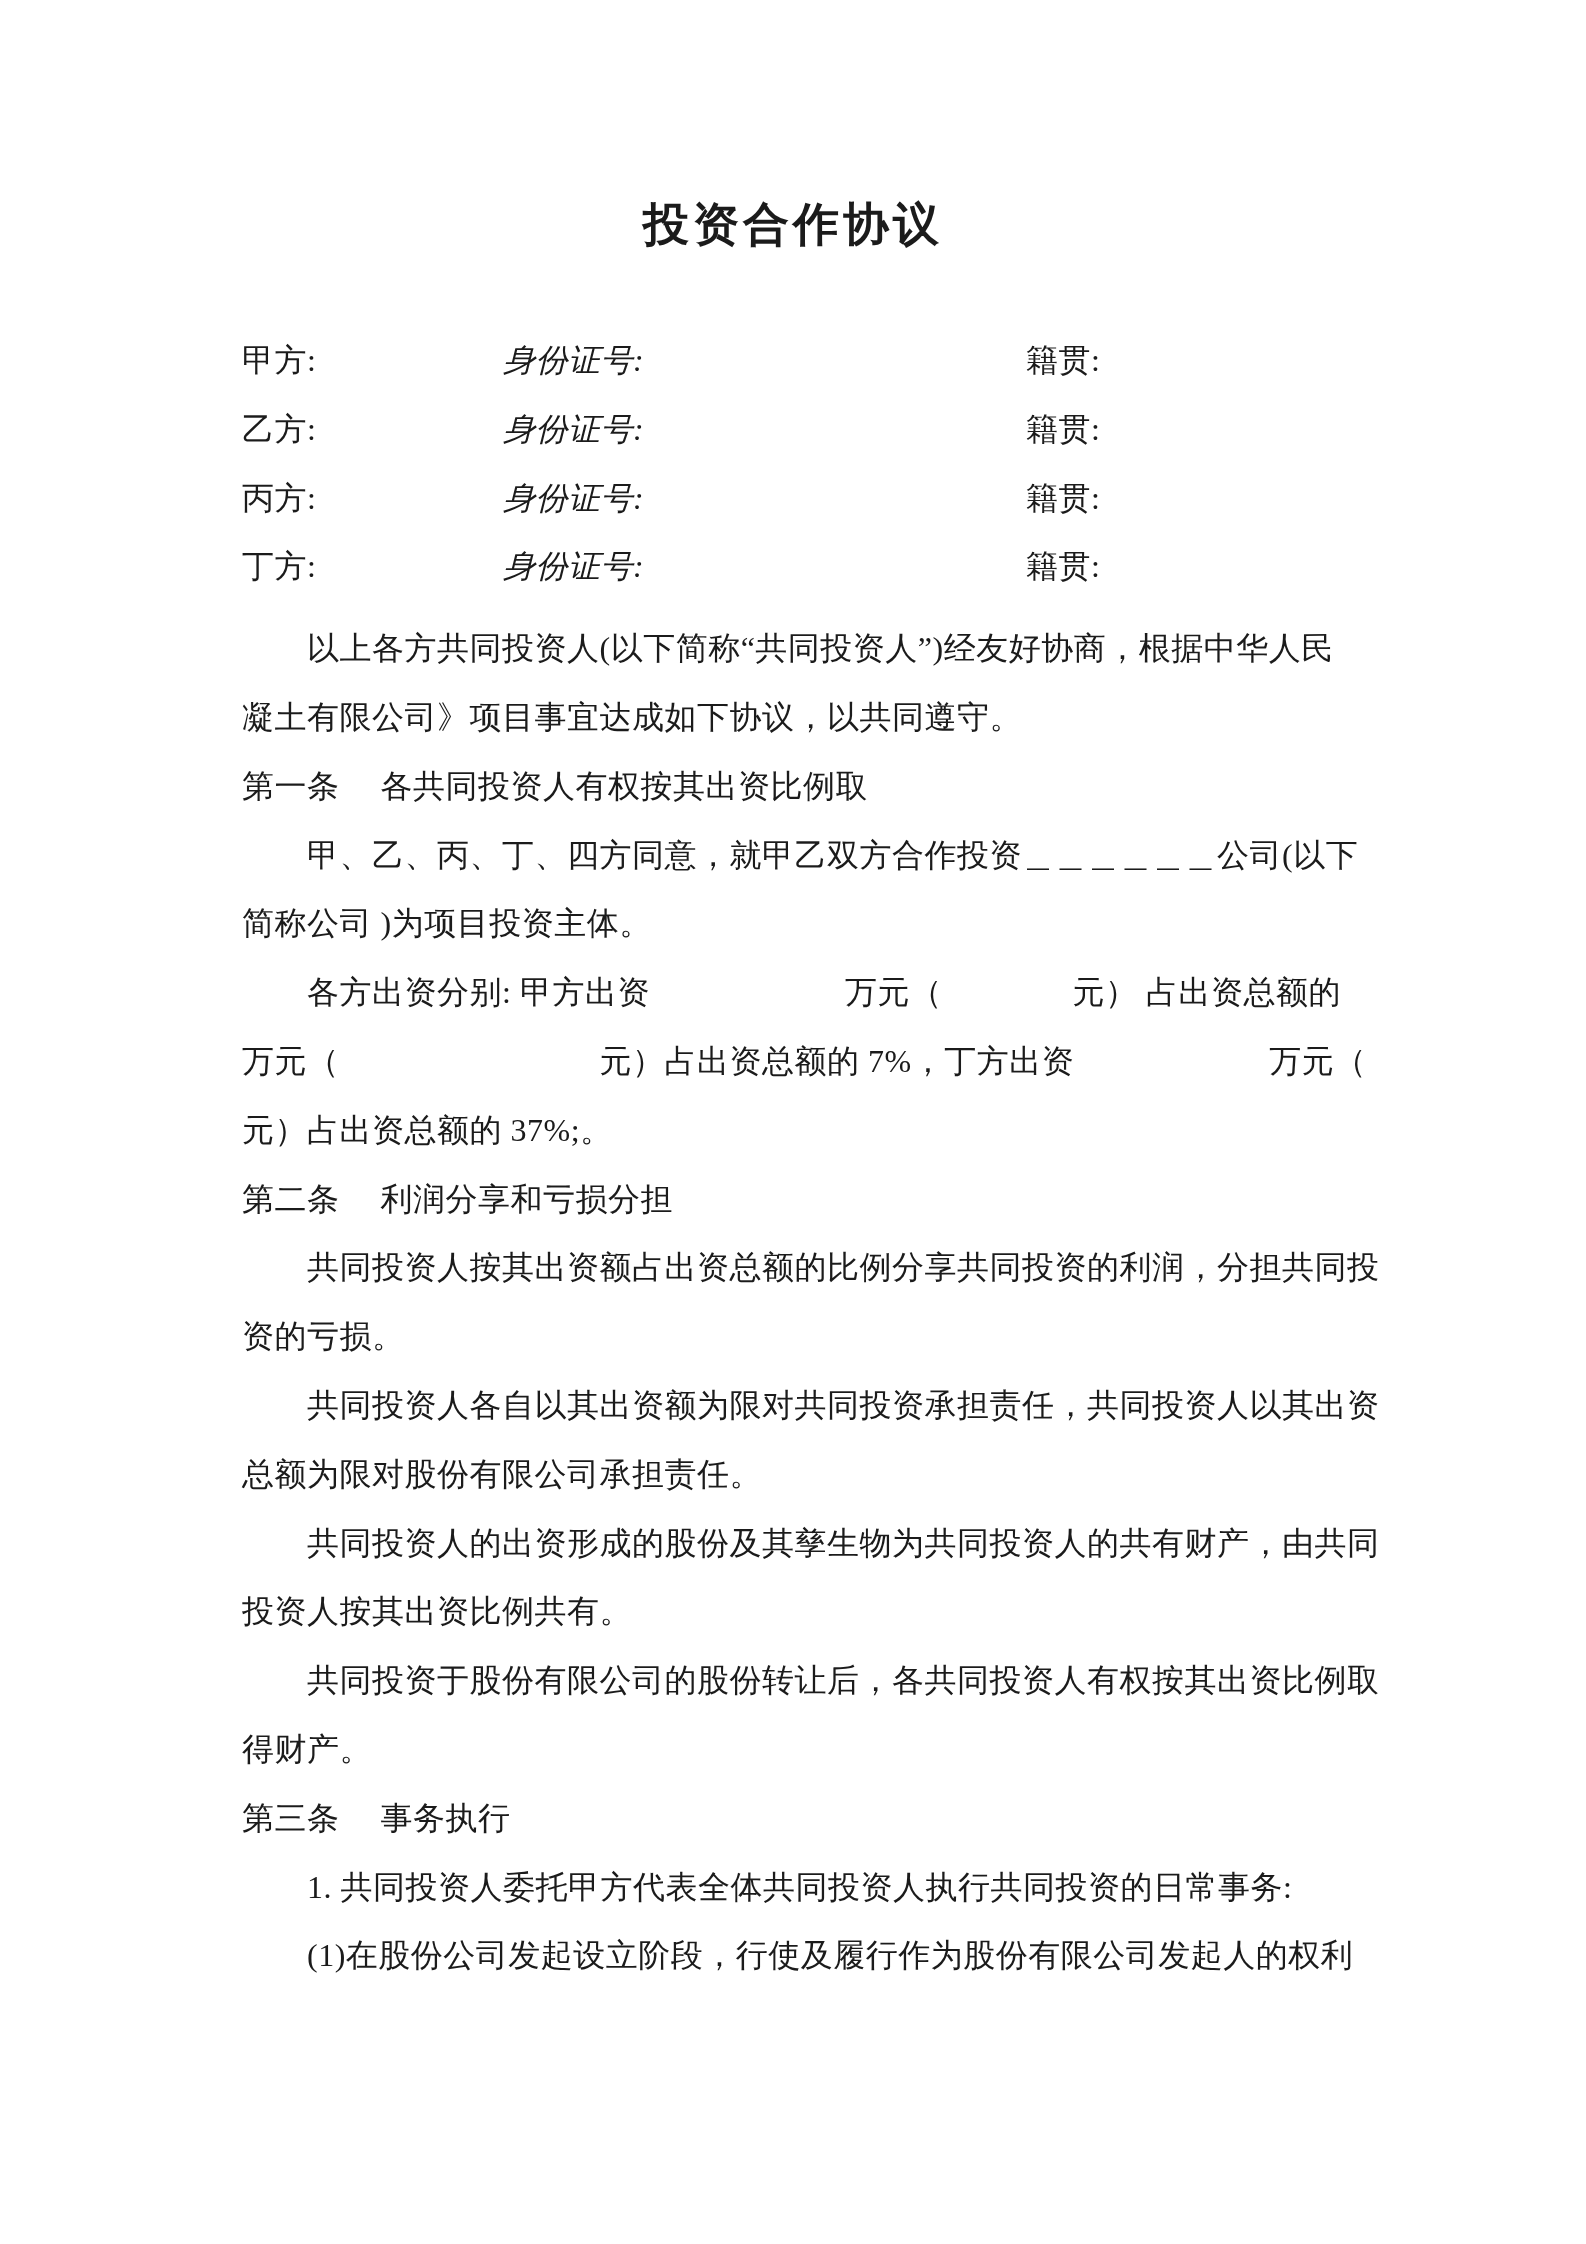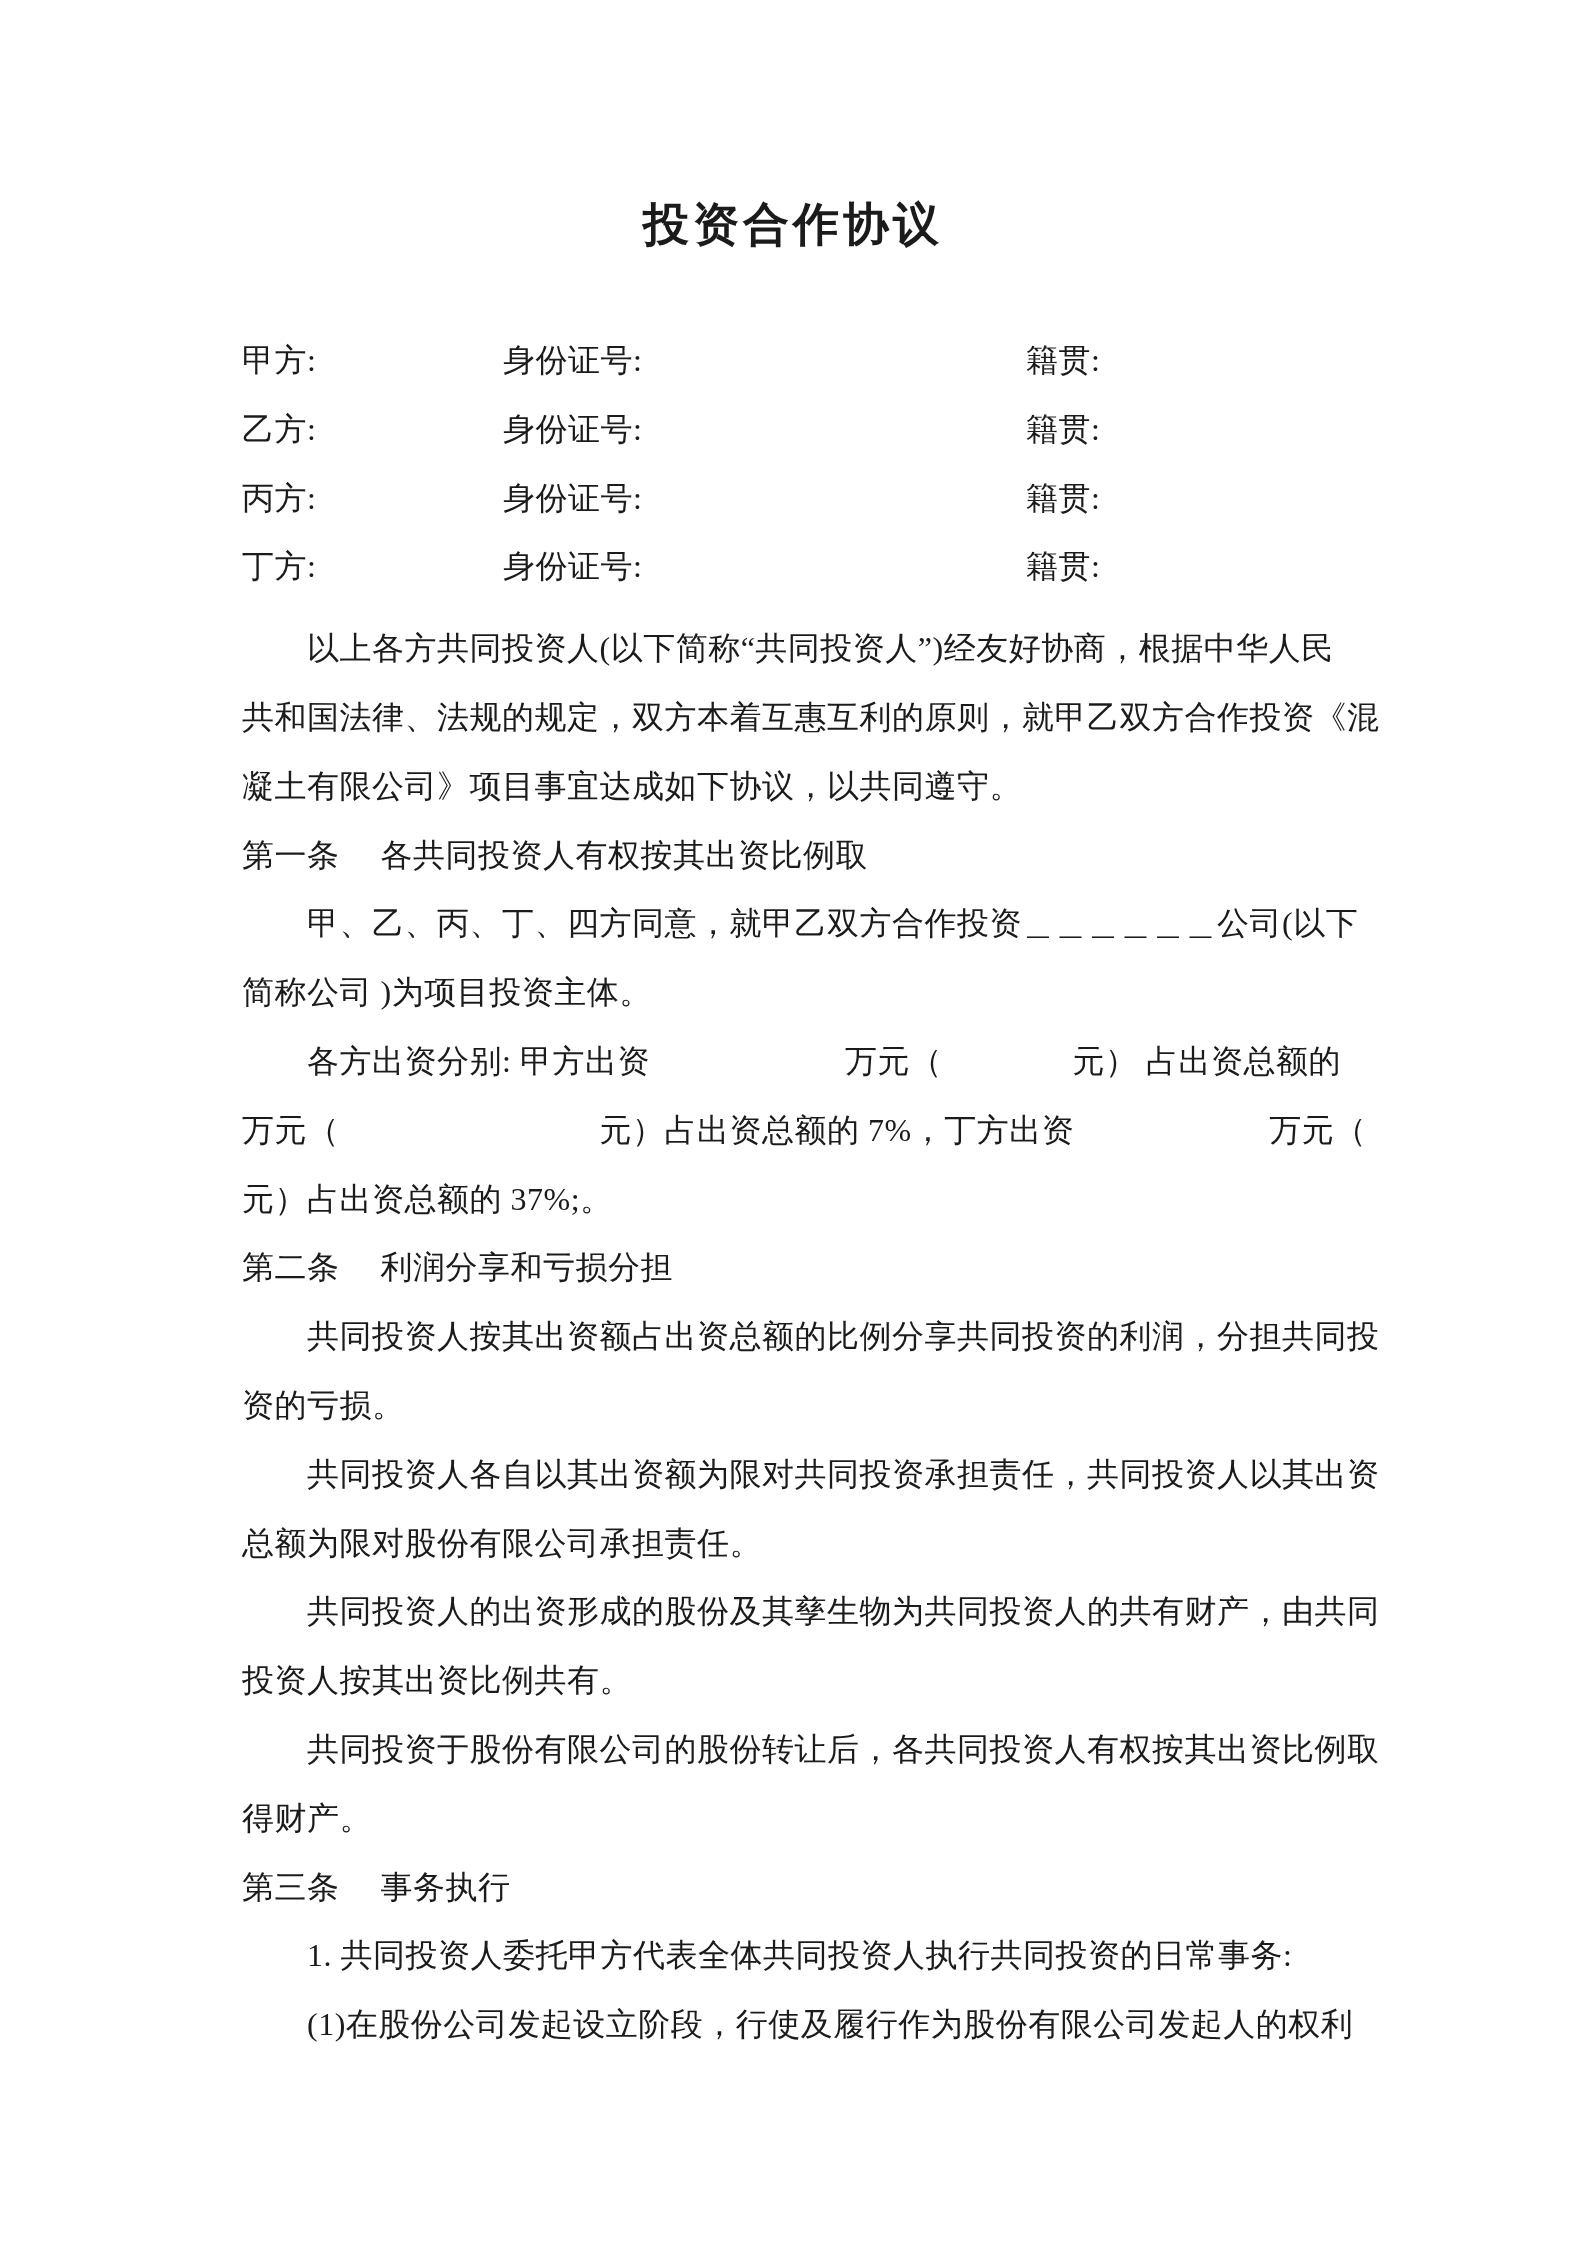--- a/index.html
+++ b/index.html
@@ -32,21 +32,21 @@
     white-space: nowrap;
   }
   .party-row {
     display: flex;
     height: 68.8px;
     line-height: 68.8px;
     white-space: nowrap;
     align-items: center;
   }
   .party-col-name { width: 261px; flex: 0 0 261px; }
-  .party-col-id   { width: 523px; flex: 0 0 523px; }
+  .party-col-id   { width: 523px; flex: 0 0 523px; font-style: italic; }
   .party-col-origin { flex: 1 1 auto; }
   .body-lines { margin-top: 13px; }
   .line {
     height: 68.8px;
     line-height: 68.8px;
     white-space: nowrap;
   }
 </style>
 </head>
 <body>
@@ -73,21 +73,20 @@
     </div>
     <div class="party-row">
       <span class="party-col-name">丁方:</span>
       <span class="party-col-id">身份证号:</span>
       <span class="party-col-origin">籍贯:</span>
     </div>
   </div>
 
   <div class="body-lines">
     <div class="line">　　以上各方共同投资人(以下简称“共同投资人”)经友好协商，根据中华人民</div>
-    <div class="line">共和国法律、法规的规定，双方本着互惠互利的原则，就甲乙双方合作投资《混</div>
     <div class="line">凝土有限公司》项目事宜达成如下协议，以共同遵守。</div>
     <div class="line">第一条　 各共同投资人有权按其出资比例取</div>
     <div class="line">　　甲、乙、丙、丁、四方同意，就甲乙双方合作投资＿＿＿＿＿＿公司(以下</div>
     <div class="line">简称公司 )为项目投资主体。</div>
     <div class="line">　　各方出资分别: 甲方出资　　　　　　万元（　　　　元） 占出资总额的</div>
     <div class="line">万元（　　　　　　　　元）占出资总额的 7%，丁方出资　　　　　　万元（</div>
     <div class="line">元）占出资总额的 37%;。</div>
     <div class="line">第二条　 利润分享和亏损分担</div>
     <div class="line">　　共同投资人按其出资额占出资总额的比例分享共同投资的利润，分担共同投</div>
     <div class="line">资的亏损。</div>

